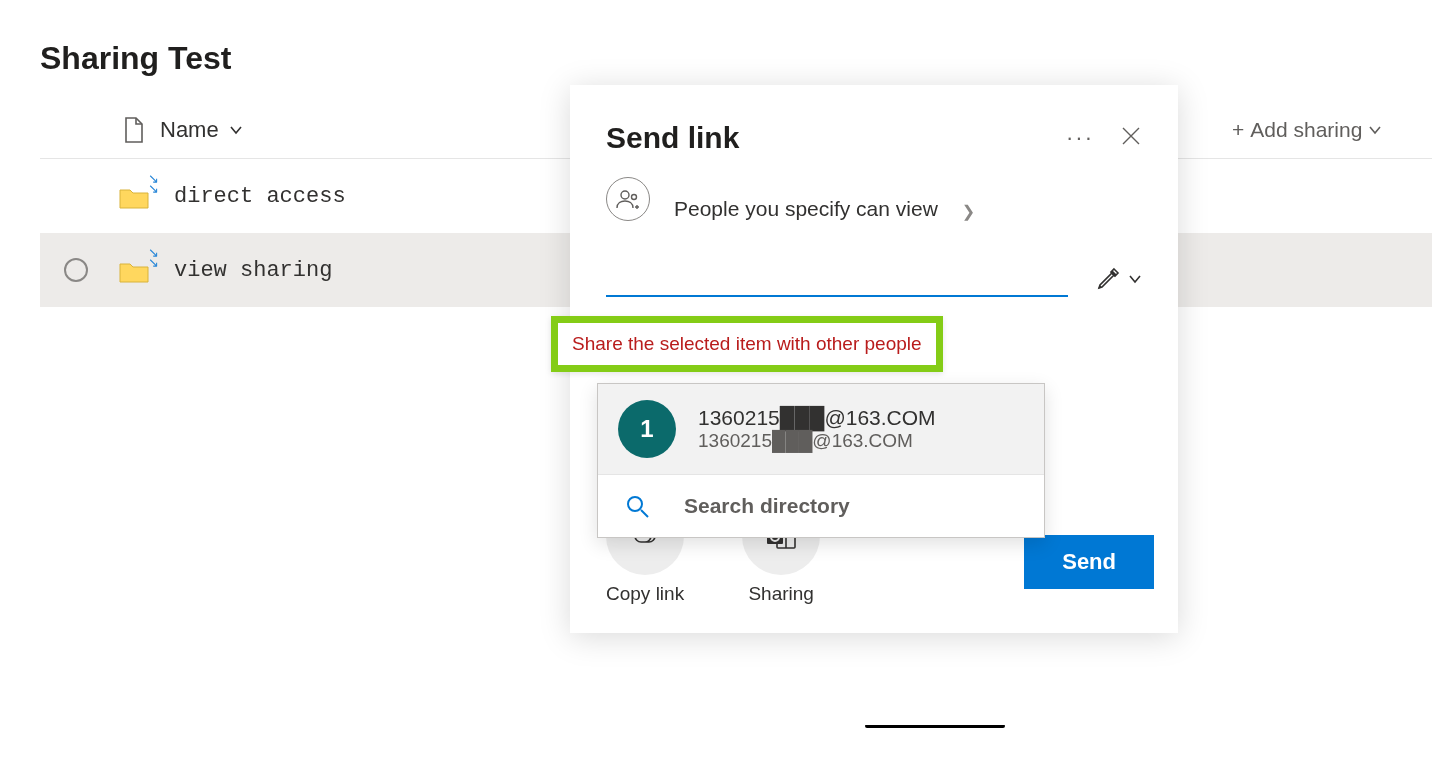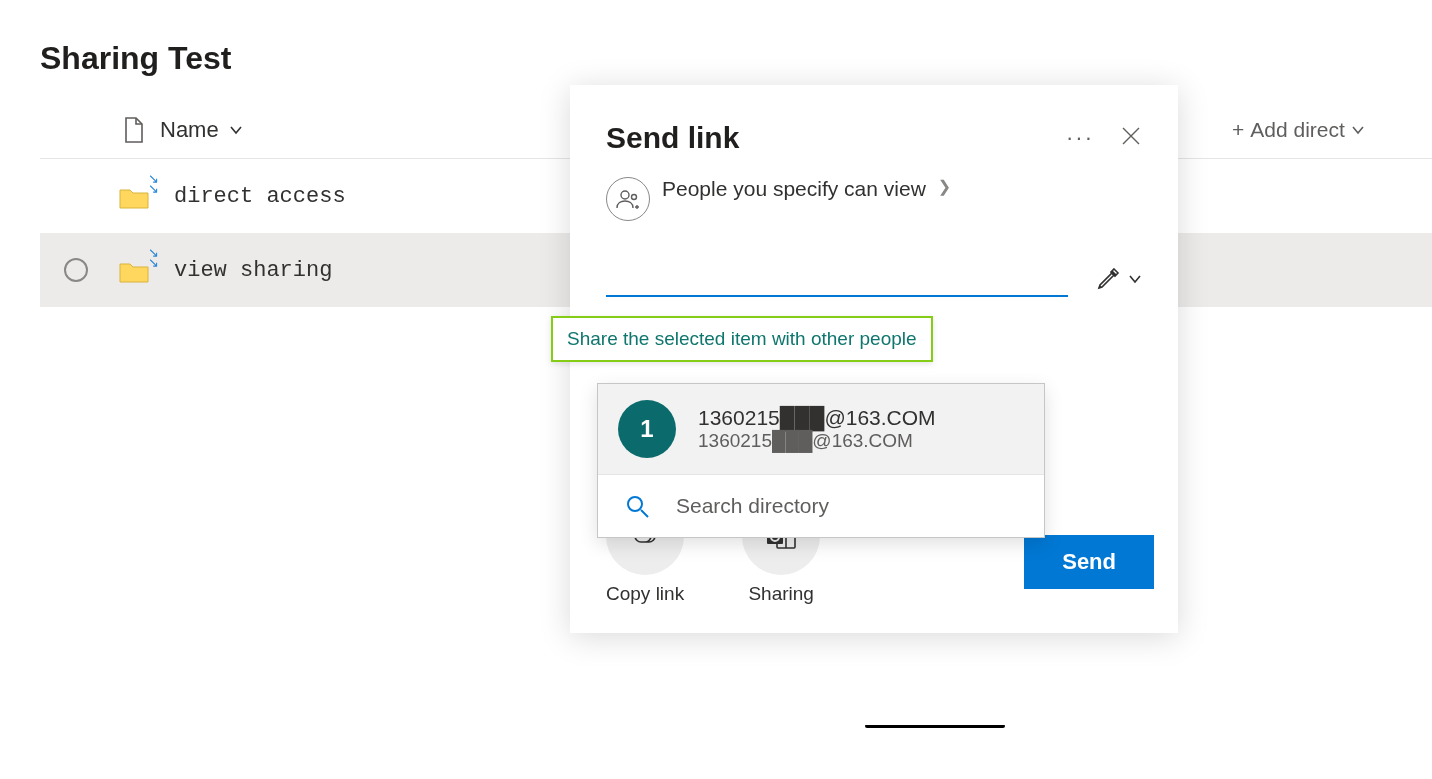--- a/index.html
+++ b/index.html
@@ -139,22 +139,22 @@
     .close-btn svg {
       width: 22px; height: 22px;
       stroke: #605e5c;
       stroke-width: 1.4;
       fill: none;
     }
     .close-btn { cursor: pointer; }
 
     .link-settings {
       display: flex;
-      align-items: flex-start;
-      gap: 12px;
+      align-items: flex-end;
+      gap: 24px;
       margin-bottom: 40px;
       cursor: pointer;
     }
     .link-settings-icon {
       width: 44px; height: 44px;
       border: 1.5px solid #8a8886;
       border-radius: 50%;
       display: flex;
       align-items: center;
       justify-content: center;
@@ -233,24 +233,25 @@
       font-size: 21px;
       color: #323130;
     }
     .suggestion-text .line2 {
       font-size: 19px;
       color: #605e5c;
     }
     .search-dir {
       display: flex;
       align-items: center;
-      gap: 26px;
+      gap: 34px;
       padding: 18px 26px;
       border-top: 1px solid #e5e5e5;
       cursor: pointer;
+      font-weight: bold;
     }
     .search-dir svg {
       width: 26px; height: 26px;
       fill: none;
       stroke: #0078d4;
       stroke-width: 2;
     }
     .search-dir span {
       font-size: 21px;
       color: #605e5c;
@@ -299,24 +300,24 @@
       font-size: 19px;
       color: #323130;
     }
 
     
     .tooltip {
       position: absolute;
       left: 551px;
       top: 316px;
       background: #fff;
-      border: 2px solid #84cc16;
+      border: 7px solid #84cc16;
       padding: 10px 14px;
       font-size: 19px;
-      color: #0f766e;
+      color: #b91c1c;
       box-shadow: 0 2px 6px rgba(0,0,0,0.1);
     }
 
     .underline-mark {
       position: absolute;
       left: 865px;
       top: 724px;
       width: 140px;
       height: 4px;
       border-bottom: 3px solid #000;
@@ -345,21 +346,21 @@
           </svg>
       </span>
     </div>
     <div class="col-meta">
       <svg class="chevron-down-small" viewBox="0 0 14 14" style="stroke:#605e5c">
           <path d="M2 4l5 6 5-6"></path>
         </svg>
     </div>
     <div class="col-add">
       <span>+</span>
-      <span>Add direct</span>
+      <span>Add sharing</span>
       <svg class="chevron-down-small" viewBox="0 0 14 14" style="stroke:#605e5c">
           <path d="M2 4l5 6 5-6"></path>
         </svg>
     </div>
   </div>
 
   <div class="list-row">
     <div class="col-select">
         <div class="select-circle"></div>
       </div>

